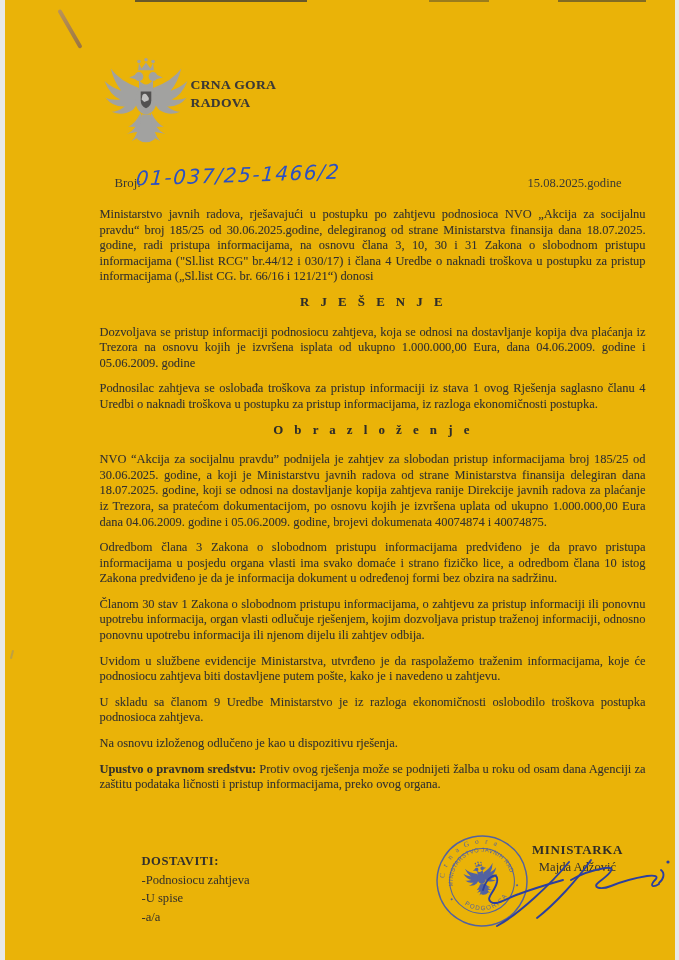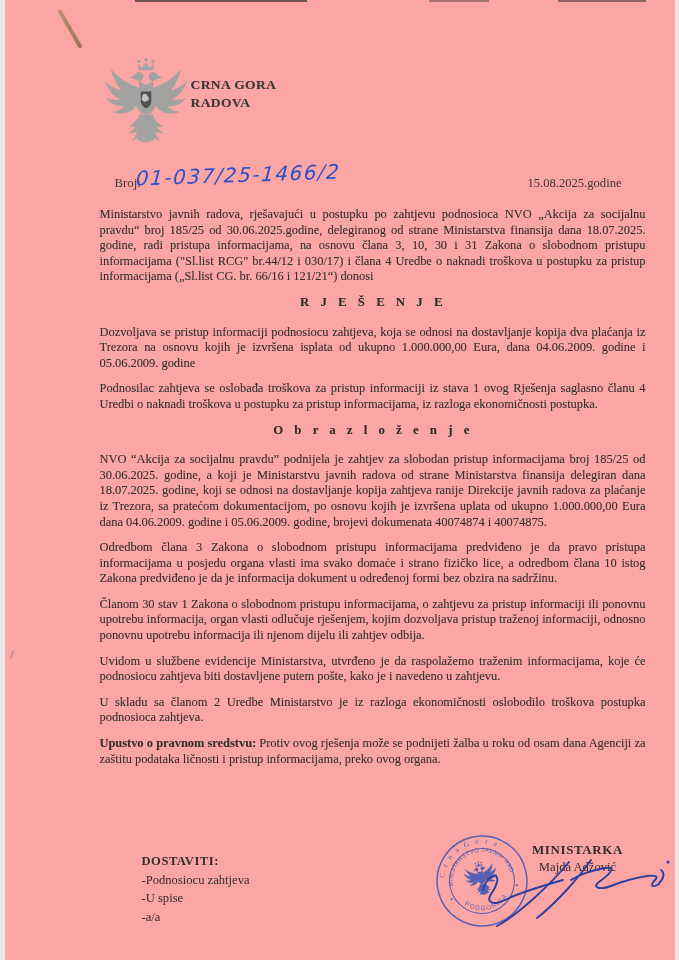--- a/index.html
+++ b/index.html
@@ -1,18 +1,18 @@
 <!DOCTYPE html>
 <html><head>
 <meta charset="utf-8">
 <style>
   html,body { margin:0; padding:0; background:#e8e8e6; }
   .page {
     position:relative; width:670px; height:960px; margin:0 auto;
-    background:#fca5a5; overflow:hidden;
+    background:#eab308; overflow:hidden;
     font-family:"Liberation Serif", serif; color:#32302c;
   }
   
   .scan-line { position:absolute; height:2px; background:#3c3a36; top:0; }
   .scan-line.s1 { left:130px; width:172px; opacity:.75; }
   .scan-line.s2 { left:424px; width:60px; opacity:.45; }
   .scan-line.s3 { left:553px; width:88px; opacity:.6; }
   .pen-mark {
     position:absolute; left:63px; top:7px; width:3.5px; height:44px;
     background:linear-gradient(#b28d67,#8d6b4c); border-radius:2px;
@@ -114,21 +114,22 @@
   <div class="content">
     <p>Ministarstvo javnih radova, rješavajući u postupku po zahtjevu podnosioca NVO „Akcija za socijalnu pravdu“ broj 185/25 od 30.06.2025.godine, delegiranog od strane Ministarstva finansija dana 18.07.2025. godine, radi pristupa informacijama, na osnovu člana 3, 10, 30 i 31 Zakona o slobodnom pristupu informacijama ("Sl.list RCG" br.44/12 i 030/17) i člana 4 Uredbe o naknadi troškova u postupku za pristup informacijama („Sl.list CG. br. 66/16 i 121/21“) donosi</p>
     <div class="center-head">R J E Š E N J E</div>
     <p>Dozvoljava se pristup informaciji podnosiocu zahtjeva, koja se odnosi na dostavljanje kopija dva plaćanja iz Trezora na osnovu kojih je izvršena isplata od ukupno 1.000.000,00 Eura, dana 04.06.2009. godine i 05.06.2009. godine</p>
     <p>Podnosilac zahtjeva se oslobađa troškova za pristup informaciji iz stava 1 ovog Rješenja saglasno članu 4 Uredbi o naknadi troškova u postupku za pristup informacijama, iz razloga ekonomičnosti postupka.</p>
     <div class="center-head">O b r a z l o ž e n j e</div>
     <p>NVO “Akcija za socijalnu pravdu” podnijela je zahtjev za slobodan pristup informacijama broj 185/25 od 30.06.2025. godine, a koji je Ministarstvu javnih radova od strane Ministarstva finansija delegiran dana 18.07.2025. godine, koji se odnosi na dostavljanje kopija zahtjeva ranije Direkcije javnih radova za plaćanje iz Trezora, sa pratećom dokumentacijom, po osnovu kojih je izvršena uplata od ukupno 1.000.000,00 Eura dana 04.06.2009. godine i 05.06.2009. godine, brojevi dokumenata 40074874 i 40074875.</p>
     <p>Odredbom člana 3 Zakona o slobodnom pristupu informacijama predviđeno je da pravo pristupa informacijama u posjedu organa vlasti ima svako domaće i strano fizičko lice, a odredbom člana 10 istog Zakona predviđeno je da je informacija dokument u određenoj formi bez obzira na sadržinu.</p>
     <p>Članom 30 stav 1 Zakona o slobodnom pristupu informacijama, o zahtjevu za pristup informaciji ili ponovnu upotrebu informacija, organ vlasti odlučuje rješenjem, kojim dozvoljava pristup traženoj informaciji, odnosno ponovnu upotrebu informacija ili njenom dijelu ili zahtjev odbija.</p>
     <p>Uvidom u službene evidencije Ministarstva, utvrđeno je da raspolažemo traženim informacijama, koje će podnosiocu zahtjeva biti dostavljene putem pošte, kako je i navedeno u zahtjevu.</p>
-    <p>U skladu sa članom 2 Uredbe Ministarstvo je iz razloga ekonomičnosti oslobodilo troškova postupka podnosioca zahtjeva.</p>
+    <p>U skladu sa članom 9 Uredbe Ministarstvo je iz razloga ekonomičnosti oslobodilo troškova postupka podnosioca zahtjeva.</p>
+    <p>Na osnovu izloženog odlučeno je kao u dispozitivu rješenja.</p>
     <p class="legal"><b>Upustvo o pravnom sredstvu:</b><span> Protiv ovog rješenja može se podnijeti žalba u roku od osam dana Agenciji za zaštitu podataka ličnosti i pristup informacijama, preko ovog organa.</span></p>
   </div>
 
   <div class="dostaviti">
     <div class="lbl">DOSTAVITI:</div>
     <div>-Podnosiocu zahtjeva</div>
     <div>-U spise</div>
     <div>-a/a</div>
   </div>
 

